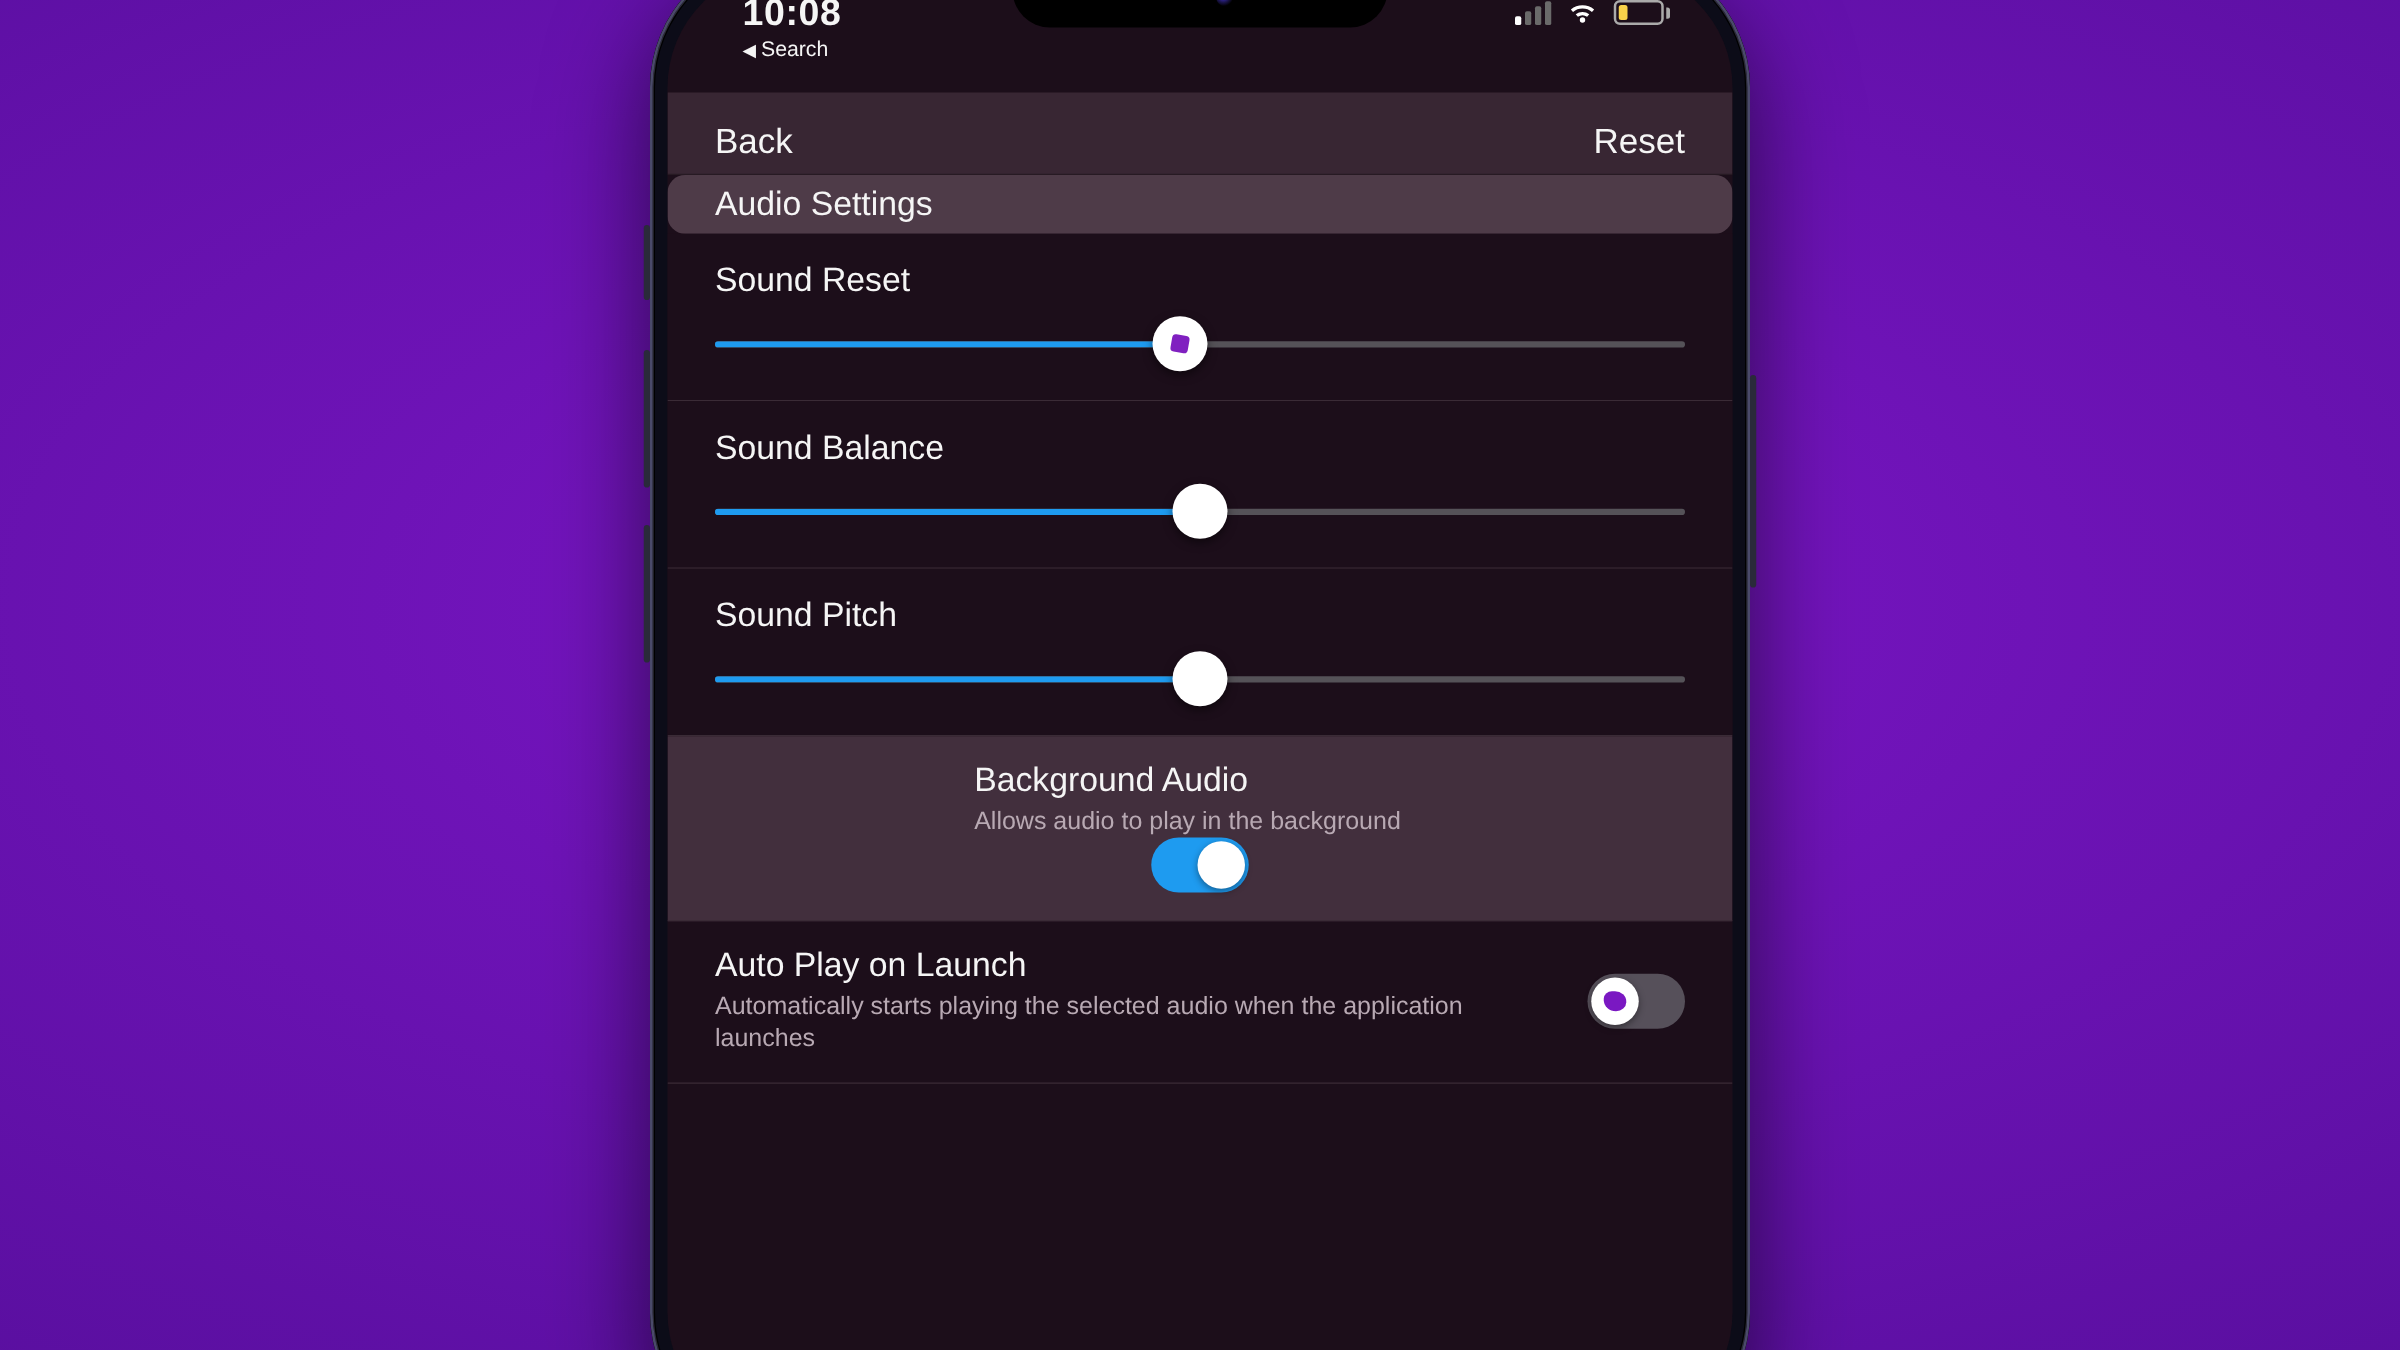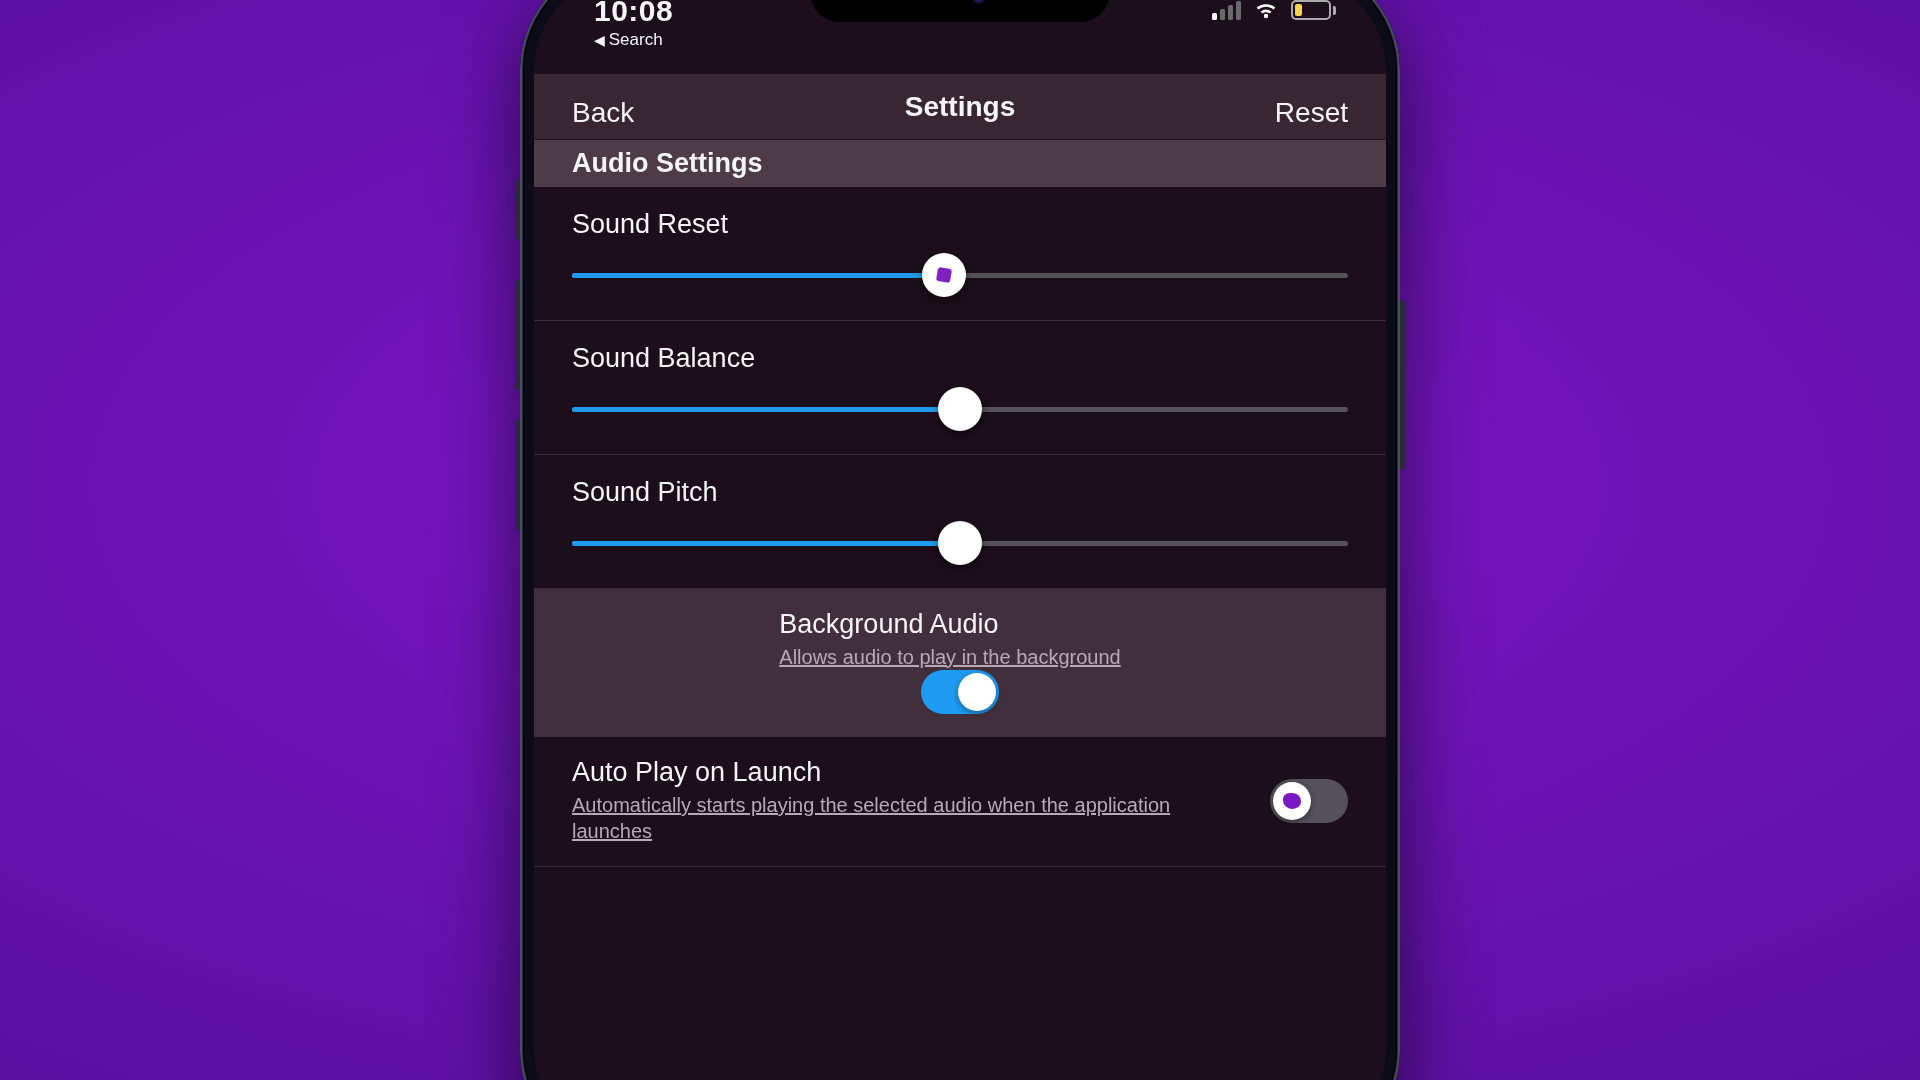--- a/index.html
+++ b/index.html
@@ -107,22 +107,23 @@
     background: var(--navbar-bg);
     height: 66px; display:flex; align-items:center; justify-content:space-between;
     padding: 0 38px; font-size: 28px;
     border-bottom: 1px solid rgba(0,0,0,0.3);
   }
   .nav-title { font-weight:600; position:absolute; left:0; right:0; text-align:center; pointer-events:none; }
   .nav-btn { font-weight:400; z-index:1; cursor:pointer;margin-top:12px; }
 
   .section-header {
     background: var(--section-hdr-bg);
-    font-size: 27px; font-weight:700;
+    font-size: 27px; font-weight:400;
     padding: 8px 38px;
+    border-radius: 14px;
   }
 
   .row {
     background: var(--row-bg);
     border-bottom: 1px solid var(--row-sep);
     padding: 22px 38px 30px 38px;
   }
   .row-label { font-size: 27px; font-weight:400; margin-bottom: 20px; }
 
   .slider { position:relative; height: 30px; display:flex; align-items:center; }
@@ -140,21 +141,21 @@
     width:14px; height:14px; background:#8020c0; border-radius:3px; transform:rotate(10deg);
   }
 
   .toggle-row {
     display:flex; align-items:center; justify-content:space-between;
     padding: 20px 38px 22px 38px; border-bottom:1px solid var(--row-sep);
   }
   .toggle-row.highlighted { background: var(--row-bg-active); flex-direction: column; }
   .toggle-text { flex:1; padding-right:20px; }
   .toggle-title { font-size:27px; font-weight:400; }
-  .toggle-sub { font-size:20px; color: var(--text-dim); margin-top:4px; line-height:1.3;text-decoration:underline; }
+  .toggle-sub { font-size:20px; color: var(--text-dim); margin-top:4px; line-height:1.3; }
 
   .toggle { width:78px; height:44px; border-radius:22px; position:relative; flex-shrink:0; cursor:pointer; }
   .toggle.on { background: var(--toggle-on); }
   .toggle.off { background: var(--toggle-off); }
   .toggle-knob {
     position:absolute; width:38px; height:38px; background:#fff; border-radius:50%; top:3px;
     box-shadow: 0 2px 6px rgba(0,0,0,0.4);
     display:flex; align-items:center; justify-content:center;
   }
   .toggle.on .toggle-knob { right:3px; }
@@ -201,21 +202,20 @@
                 <div class="battery-fill" style="width: 22%;"></div>
               </div>
             <div class="battery-cap"></div>
           </div>
         </div>
       </div>
 
       <div class="content">
         <div class="navbar" style="position:relative;">
           <div class="nav-btn">Back</div>
-          <div class="nav-title">Settings</div>
           <div class="nav-btn">Reset</div>
         </div>
 
         <div class="section-header">Audio Settings</div>
 
         <div id="sliders-container">
             <div class="row">
               <div class="row-label">Sound Reset</div>
               <div class="slider">
                 <div class="slider-track">

